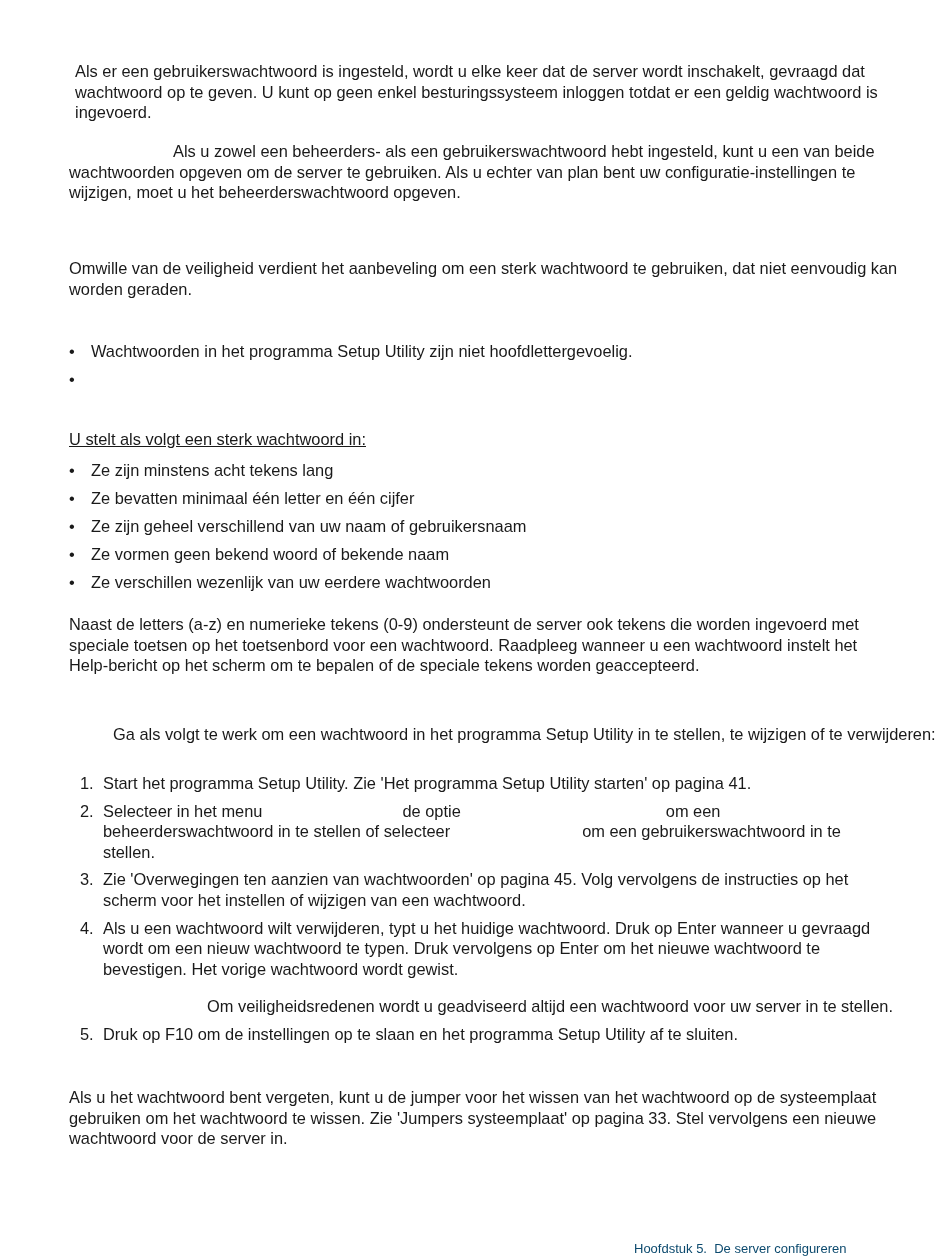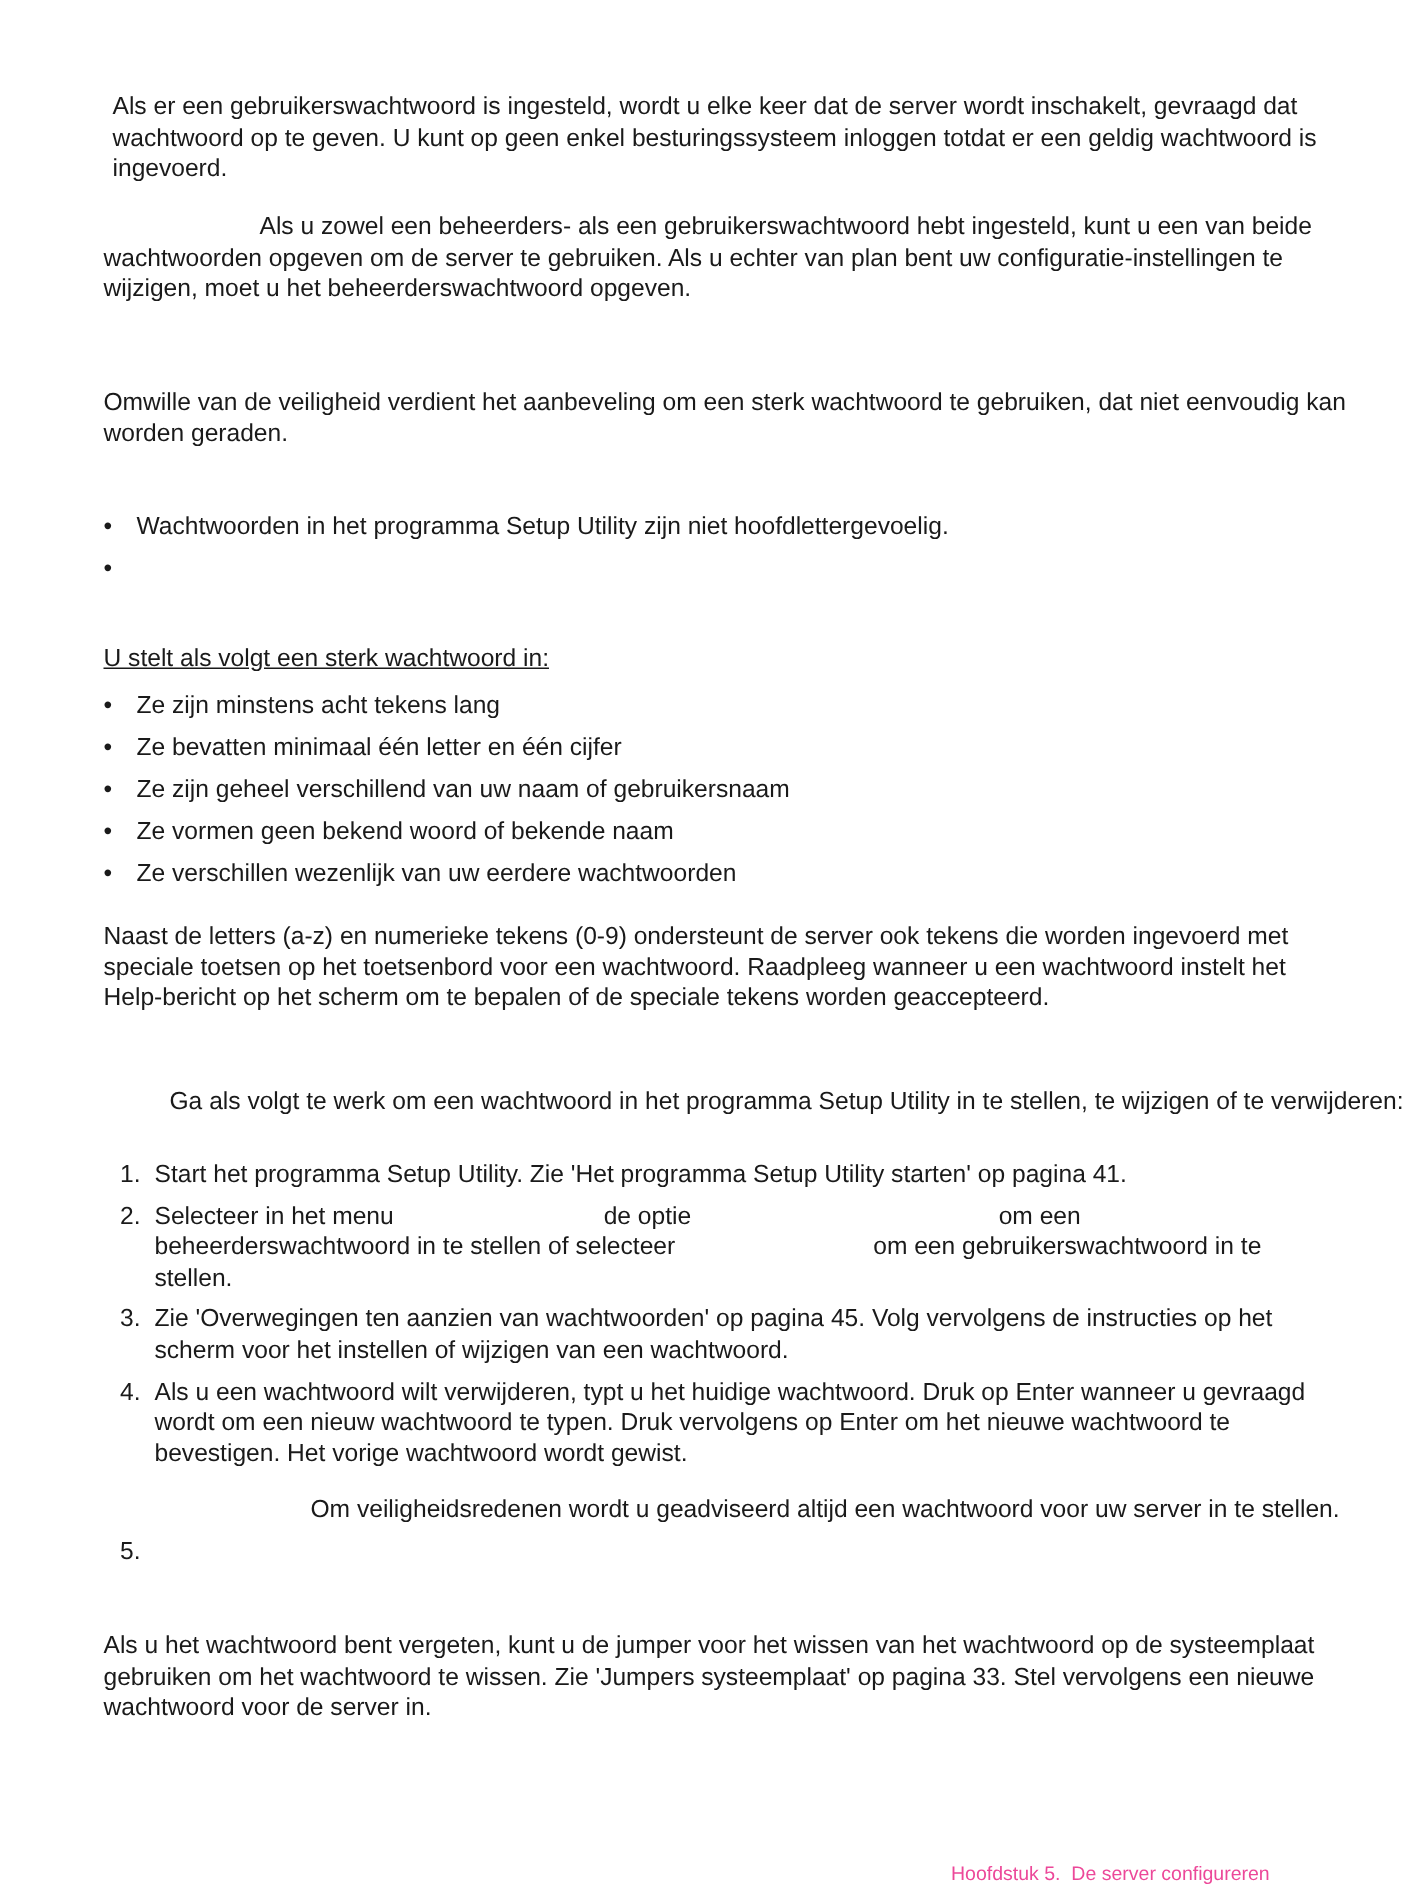--- a/index.html
+++ b/index.html
@@ -11,21 +11,21 @@
     .blk { position: absolute; margin: 0; }
     .p { left: 69px; width: 830px; }
     .ind { left: 75px; width: 810px; }
     .gap { display: inline-block; }
     ul.bl { position: absolute; left: 69px; width: 830px; margin: 0; padding: 0; list-style: none; }
     ul.bl li { position: relative; padding-left: 22px; }
     ul.bl li .dot { position: absolute; left: 0; top: 0; width: 22px; }
     ol.nl { position: absolute; left: 69px; width: 825px; margin: 0; padding: 0; list-style: none; }
     ol.nl li { position: relative; padding-left: 34px; }
     ol.nl li .num { position: absolute; left: 11px; top: 0; }
-    .footer { position: absolute; left: 634px; top: 1241px; font-size: 13px; line-height: 16px; color: #ec4899; }
+    .footer { position: absolute; left: 634px; top: 1241px; font-size: 13px; line-height: 16px; color: #0c4a6e; }
   </style>
 </head>
 <body>
 
 <p class="blk ind" style="top:61px;">Als er een gebruikerswachtwoord is ingesteld, wordt u elke keer dat de server wordt inschakelt, gevraagd dat wachtwoord op te geven. U kunt op geen enkel besturingssysteem inloggen totdat er een geldig wachtwoord is ingevoerd.</p>
 
 <p class="blk p" style="top:141px;"><span class="gap" style="width:104px;"></span><span>Als u zowel een beheerders- als een gebruikerswachtwoord hebt ingesteld, kunt u een van beide wachtwoorden opgeven om de server te gebruiken. Als u echter van plan bent uw configuratie-instellingen te wijzigen, moet u het beheerderswachtwoord opgeven.</span></p>
 
 <p class="blk p" style="top:258px;">Omwille van de veiligheid verdient het aanbeveling om een sterk wachtwoord te gebruiken, dat niet eenvoudig kan worden geraden.</p>
 
@@ -46,21 +46,21 @@
 
 <p class="blk p" style="top:614px;">Naast de letters (a-z) en numerieke tekens (0-9) ondersteunt de server ook tekens die worden ingevoerd met speciale toetsen op het toetsenbord voor een wachtwoord. Raadpleeg wanneer u een wachtwoord instelt het Help-bericht op het scherm om te bepalen of de speciale tekens worden geaccepteerd.</p>
 
 <p class="blk p" style="top:724px;margin-left:44px;">Ga als volgt te werk om een wachtwoord in het programma Setup Utility in te stellen, te wijzigen of te verwijderen:</p>
 
 <ol class="nl" style="top:773px;">
   <li style="margin-bottom:7px;"><span class="num">1.</span><span>Start het programma Setup Utility. Zie 'Het programma Setup Utility starten' op pagina 41.</span></li>
   <li style="margin-bottom:7px;"><span class="num">2.</span><span>Selecteer in het menu</span><span class="gap" style="width:140px;"></span><span>de optie</span><span class="gap" style="width:205px;"></span><span>om een beheerderswachtwoord in te stellen of selecteer</span><span class="gap" style="width:132px;"></span><span>om een gebruikerswachtwoord in te stellen.</span></li>
   <li style="margin-bottom:7px;"><span class="num">3.</span><span>Zie 'Overwegingen ten aanzien van wachtwoorden' op pagina 45. Volg vervolgens de instructies op het scherm voor het instellen of wijzigen van een wachtwoord.</span></li>
   <li style="margin-bottom:7px;"><span class="num">4.</span><span>Als u een wachtwoord wilt verwijderen, typt u het huidige wachtwoord. Druk op Enter wanneer u gevraagd wordt om een nieuw wachtwoord te typen. Druk vervolgens op Enter om het nieuwe wachtwoord te bevestigen. Het vorige wachtwoord wordt gewist.</span><div style="margin-top:17px;"><span class="gap" style="width:104px;"></span><span>Om veiligheidsredenen wordt u geadviseerd altijd een wachtwoord voor uw server in te stellen.</span></div></li>
-  <li><span class="num">5.</span></li>
+  <li><span class="num">5.</span><span>Druk op F10 om de instellingen op te slaan en het programma Setup Utility af te sluiten.</span></li>
 </ol>
 
 <p class="blk p" style="top:1087px;">Als u het wachtwoord bent vergeten, kunt u de jumper voor het wissen van het wachtwoord op de systeemplaat gebruiken om het wachtwoord te wissen. Zie 'Jumpers systeemplaat' op pagina 33. Stel vervolgens een nieuwe wachtwoord voor de server in.</p>
 
 <div class="footer">
   <span>Hoofdstuk 5.</span>&nbsp;
   <span>De server configureren</span>
 </div>
 
 </body></html>

